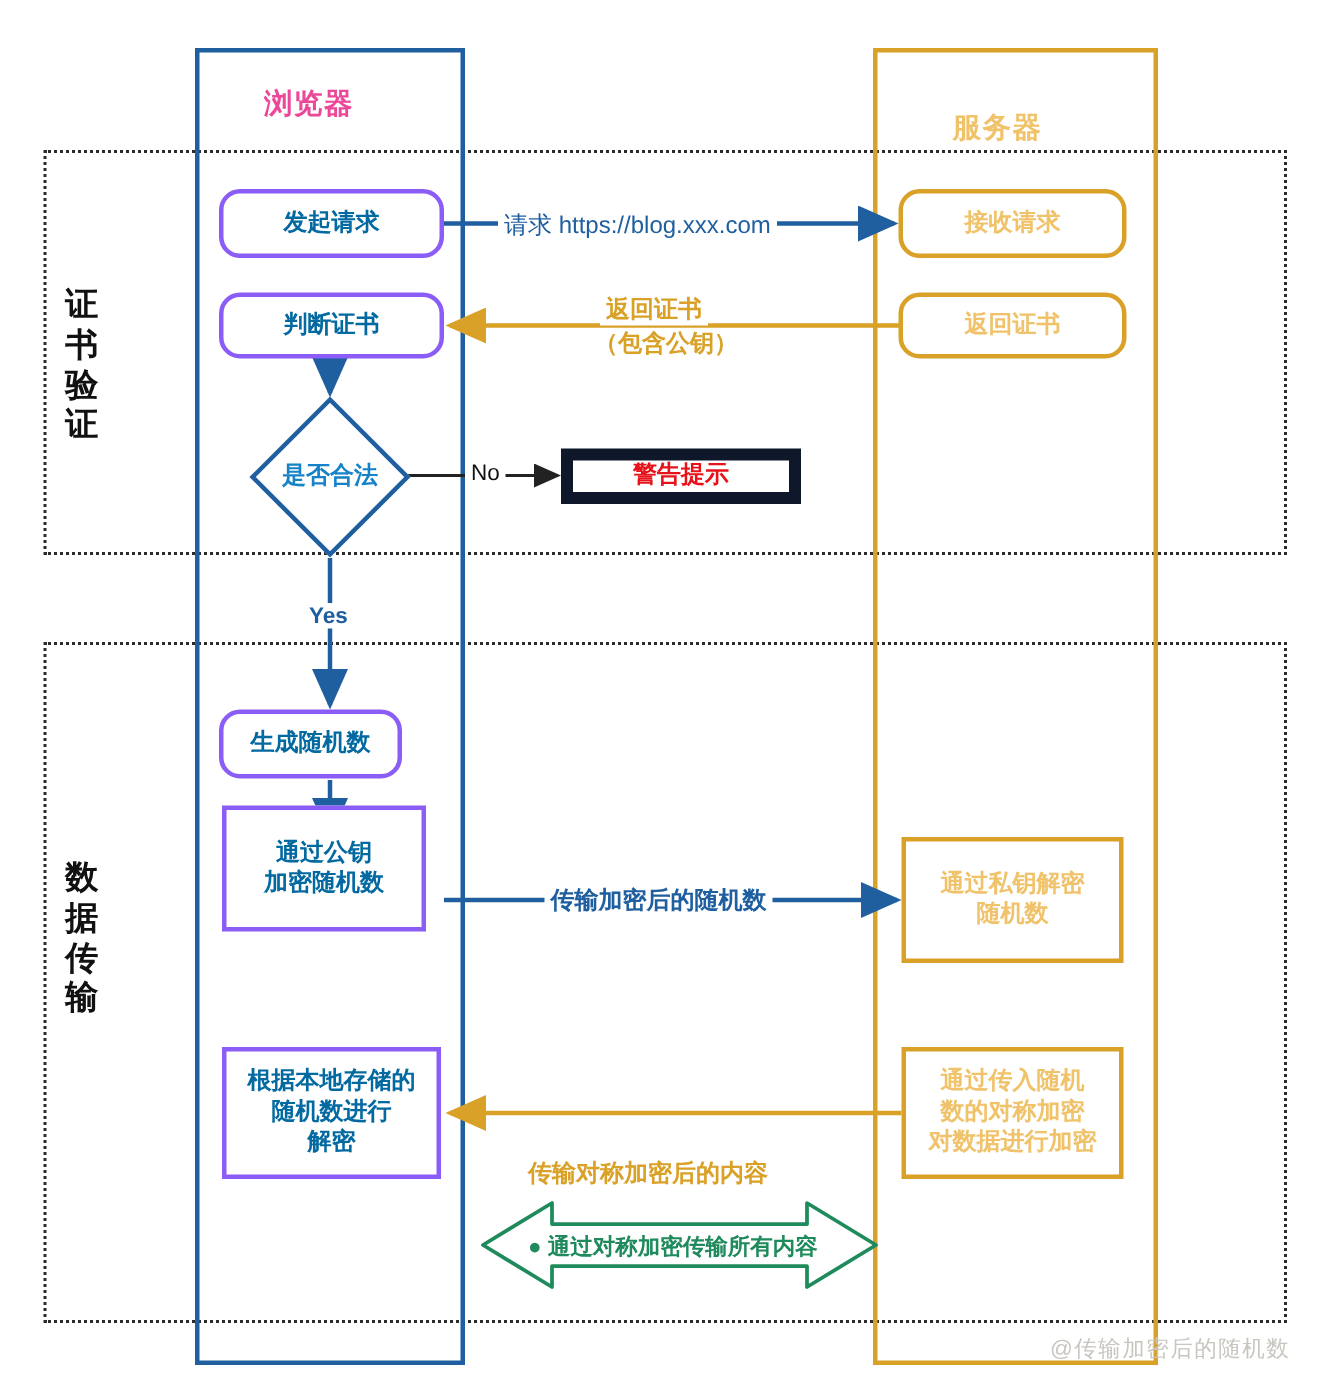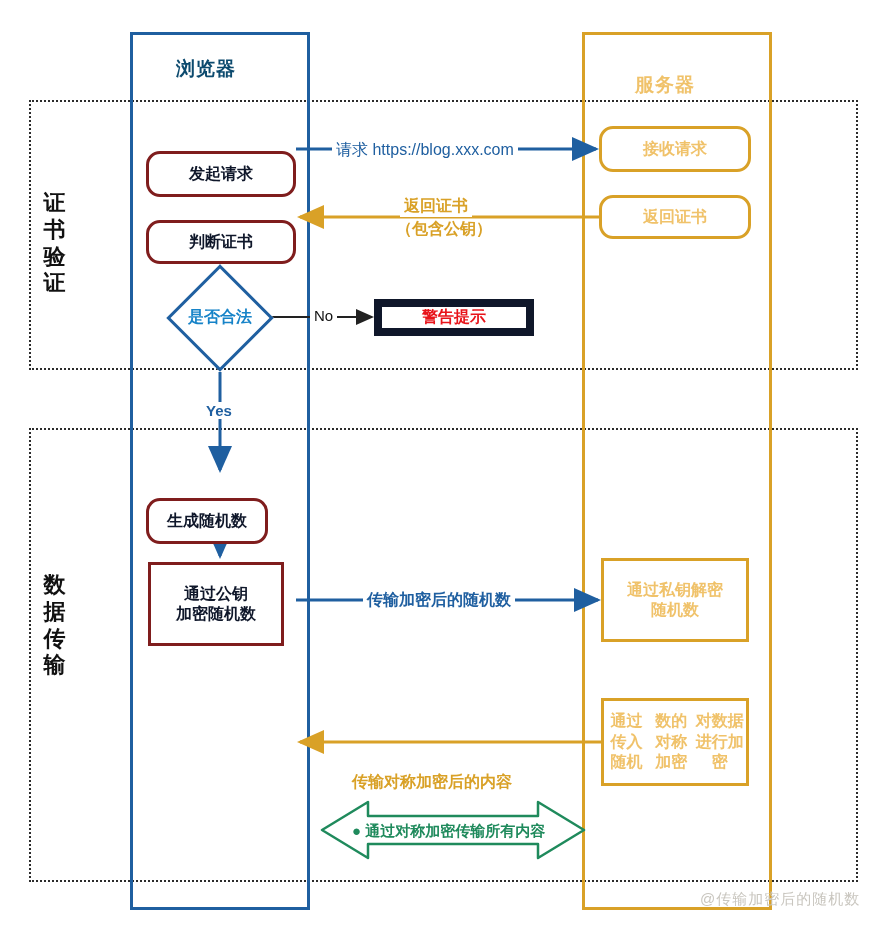--- a/index.html
+++ b/index.html
@@ -5,21 +5,21 @@
   html,body{margin:0;padding:0;background:#ffffff;}
   body{font-family:"Liberation Sans","DejaVu Sans",sans-serif;}
   #canvas{position:relative;width:886px;height:931px;background:#fff;overflow:hidden;}
   .lane{position:absolute;box-sizing:border-box;background:transparent;}
   .lane-title{position:absolute;width:100%;text-align:center;font-weight:bold;font-size:19px;letter-spacing:1px;}
   .phase-box{position:absolute;box-sizing:border-box;border:2px dotted #2b2b2b;}
   .phase-label{position:absolute;font-weight:bold;font-size:22px;color:#111;line-height:1.22;text-align:center;letter-spacing:1px;}
   .node{position:absolute;box-sizing:border-box;display:flex;align-items:center;justify-content:center;
         text-align:center;font-weight:bold;line-height:1.28;background:#fff;}
   .node.rounded{border-radius:14px;}
-  .n-browser{border:3px solid #7f1d1d;color:#0f172a;font-size:16px;margin-top:25px;}
+  .n-browser{border:3px solid #8b5cf6;color:#0369a1;font-size:16px;}
   .n-server{border:3px solid #d9a127;color:#f0c26a;font-size:16px;}
   .n-warn{border:8px solid #0f172a;color:#e8131a;font-size:16px;}
   .diamond{position:absolute;box-sizing:border-box;border:3px solid #1f5fa0;background:#fff;transform:rotate(45deg);}
   .diamond-label{position:absolute;display:flex;align-items:center;justify-content:center;
         font-weight:bold;color:#1683c8;font-size:16px;}
   .edge-label{position:absolute;font-size:16px;font-weight:bold;white-space:nowrap;background:#fff;padding:0 4px;}
   .lbl-blue{color:#1f5fa0;}
   .lbl-gold{color:#d9a127;}
   .lbl-black{color:#111;font-weight:normal;font-size:15px;}
   .lbl-yes{color:#1f5fa0;font-size:15px;font-weight:bold;}
@@ -42,21 +42,21 @@
     <div>证</div>
   </div>
   <div class="phase-label" style="left:38px;top:572px;width:34px;">
     <div>数</div>
     <div>据</div>
     <div>传</div>
     <div>输</div>
   </div>
 
   <div class="lane" style="left:130px;top:32px;width:180px;height:878px;border:3px solid #1f5fa0;"></div>
-  <div class="lane-title" style="left:130px;top:56px;width:152px;color:#0c4a6e;">浏览器</div>
+  <div class="lane-title" style="left:130px;top:56px;width:152px;color:#ec4899;">浏览器</div>
 
   <div class="lane" style="left:582px;top:32px;width:190px;height:878px;border:3px solid #d9a127;"></div>
   <div class="lane-title" style="left:582px;top:72px;width:166px;color:#f0c26a;">服务器</div>
 
   <svg class="overlay">
     <defs>
       <marker id="ar-blue" markerWidth="9" markerHeight="8" refX="8" refY="4" orient="auto">
         <path d="M0,0 L9,4 L0,8 z" fill="#1f5fa0"></path>
       </marker>
       <marker id="ar-gold" markerWidth="9" markerHeight="8" refX="8" refY="4" orient="auto">
@@ -95,31 +95,36 @@
 
   <div class="node n-warn" style="left:374px;top:299px;width:160px;height:37px;">警告提示</div>
 
   <div class="node rounded n-browser" style="left:146px;top:473px;width:122px;height:46px;">生成随机数</div>
 
   <div class="node n-browser" style="left:148px;top:537px;width:136px;height:84px;flex-direction:column;align-items:center;">
     <span>通过公钥</span>
     <span>加密随机数</span>
   </div>
 
+  <div class="node n-browser" style="left:148px;top:698px;width:146px;height:88px;flex-direction:column;">
+    <span>根据本地存储的</span>
+    <span>随机数进行</span>
+    <span>解密</span>
+  </div>
 
   <div class="node rounded n-server" style="left:599px;top:126px;width:152px;height:46px;">接收请求</div>
 
   <div class="node rounded n-server" style="left:599px;top:195px;width:152px;height:44px;">返回证书</div>
 
   <div class="node n-server" style="left:601px;top:558px;width:148px;height:84px;flex-direction:column;">
     <span>通过私钥解密</span>
     <span>随机数</span>
   </div>
 
-  <div class="node n-server" style="left:601px;top:698px;width:148px;height:88px;flex-direction:row;">
+  <div class="node n-server" style="left:601px;top:698px;width:148px;height:88px;flex-direction:column;">
     <span>通过传入随机</span>
     <span>数的对称加密</span>
     <span>对数据进行加密</span>
   </div>
 
   <div class="edge-label lbl-blue req-url" style="left:332px;top:140px;">请求 https://blog.xxx.com</div>
 
   <div class="edge-label lbl-gold" style="left:400px;top:196px;">返回证书</div>
   <div class="edge-label lbl-gold" style="left:392px;top:219px;">（包含公钥）</div>
 

